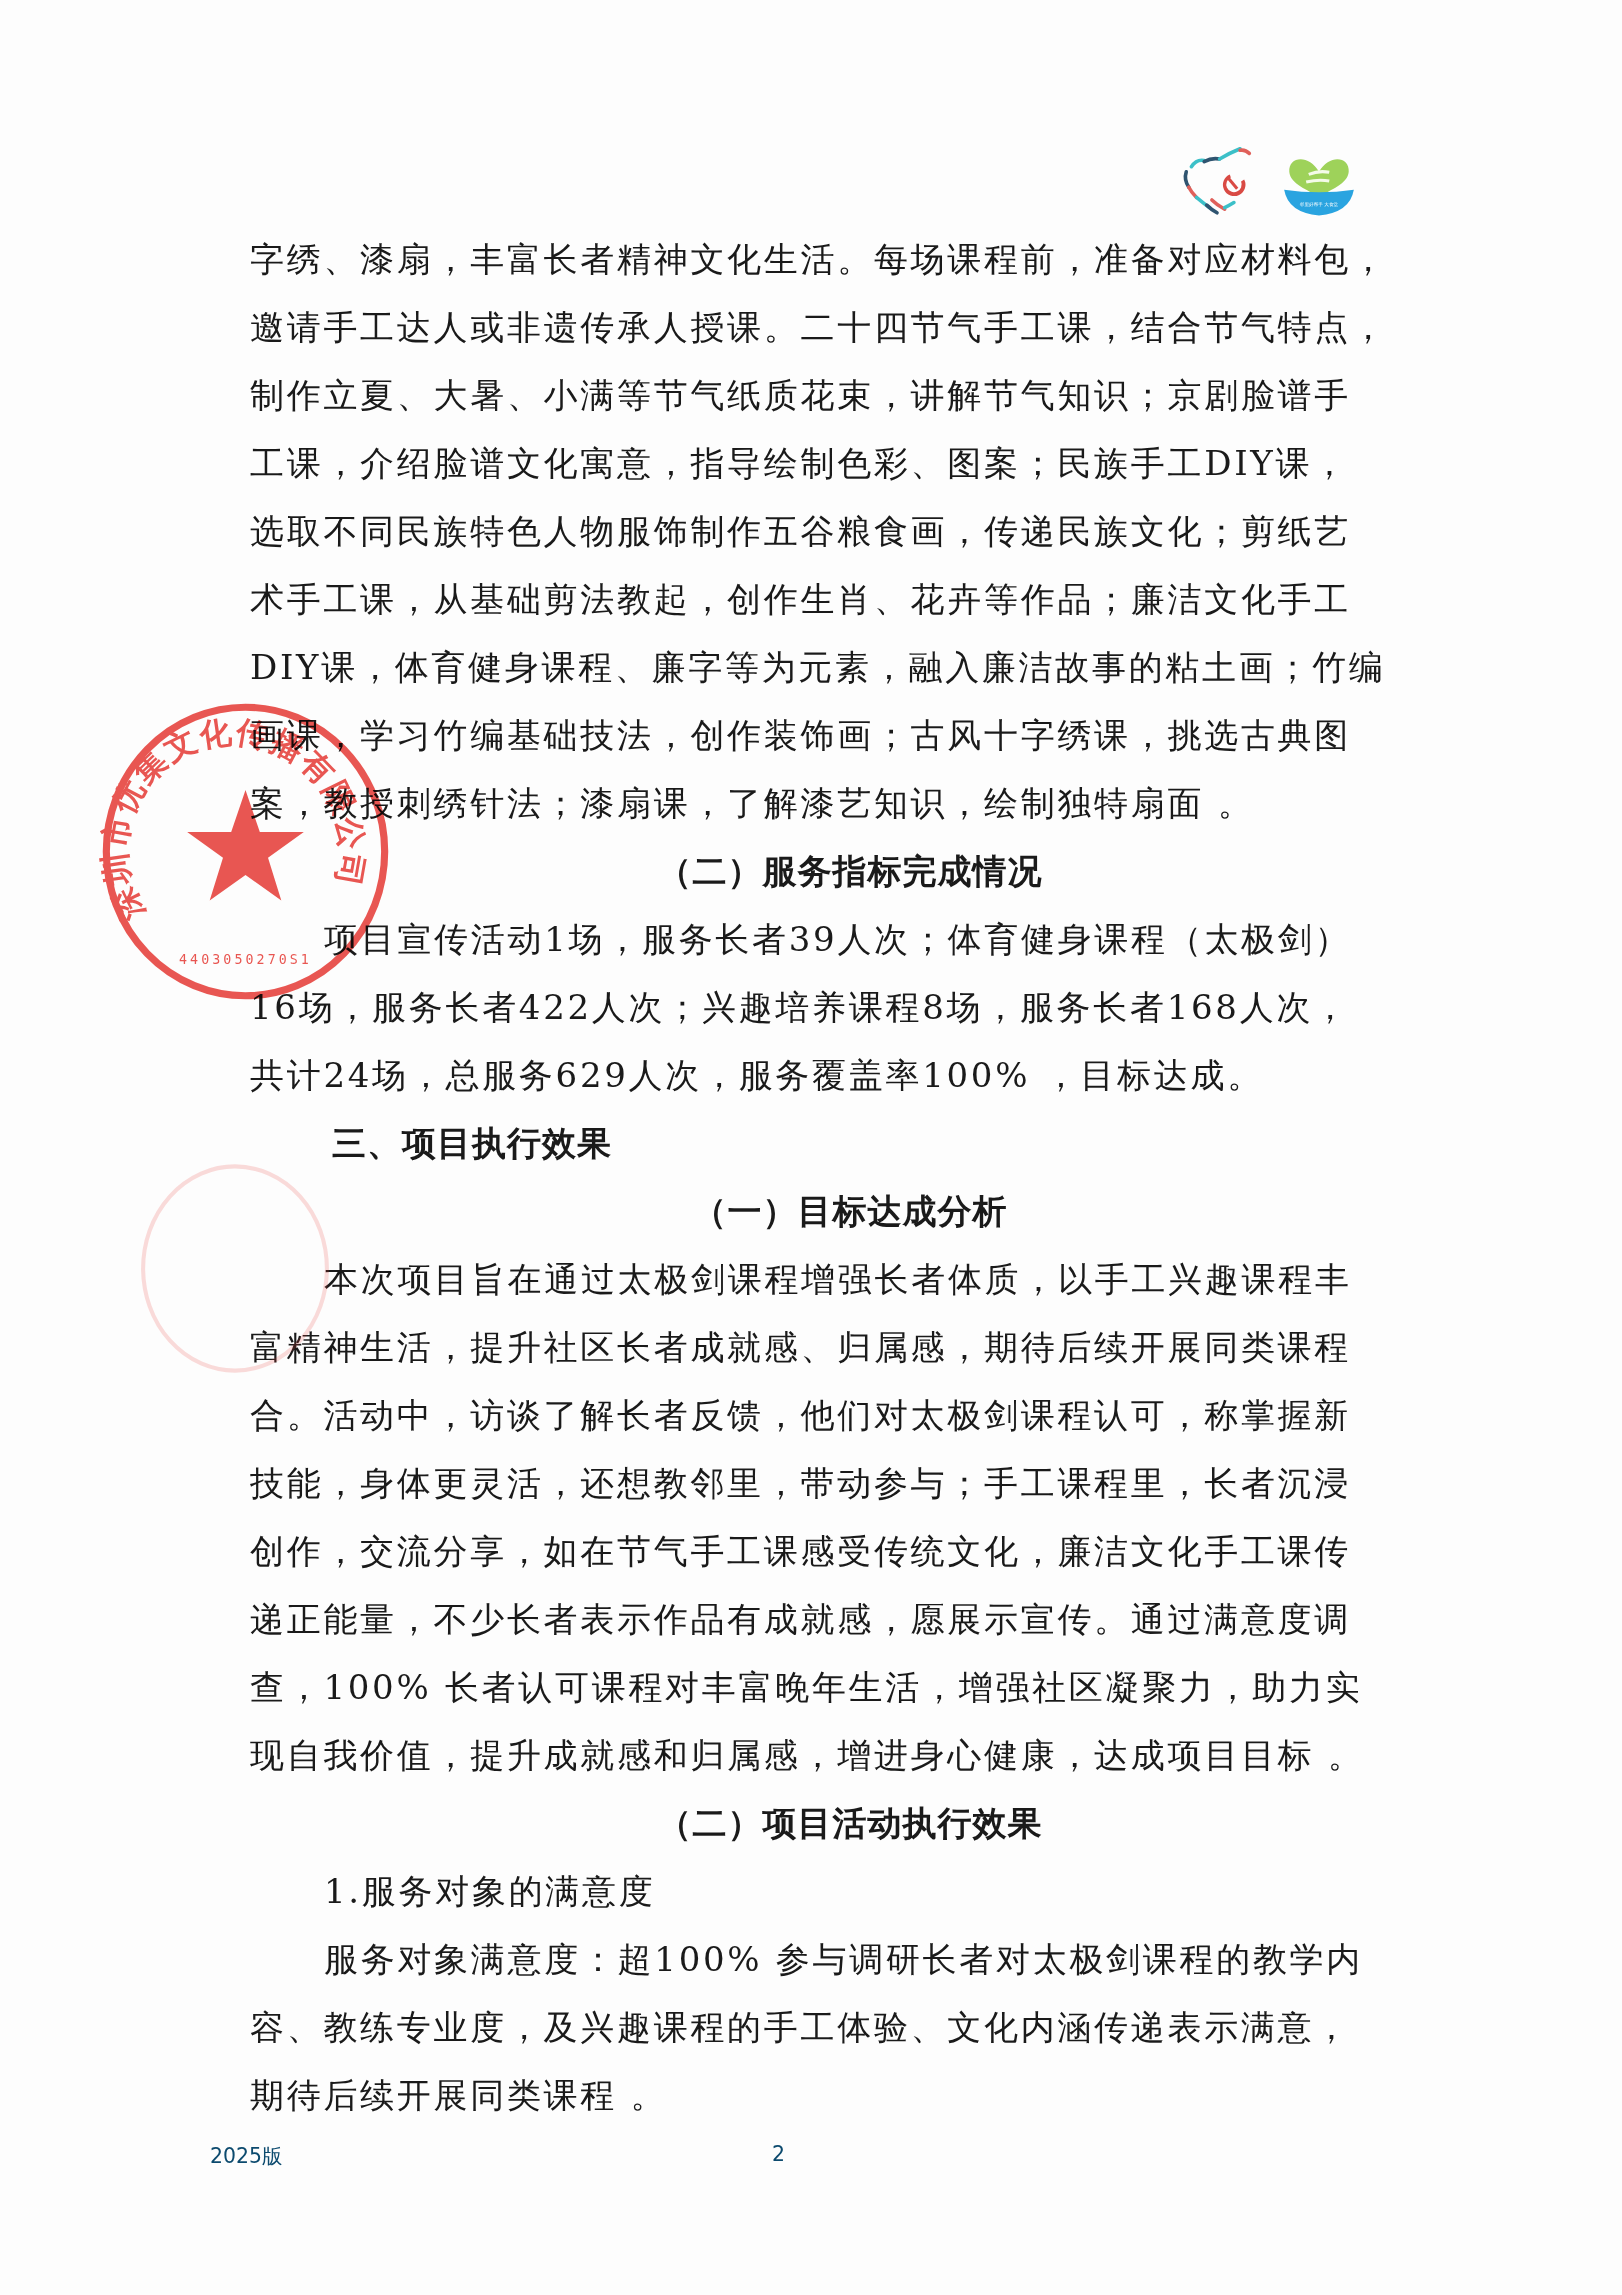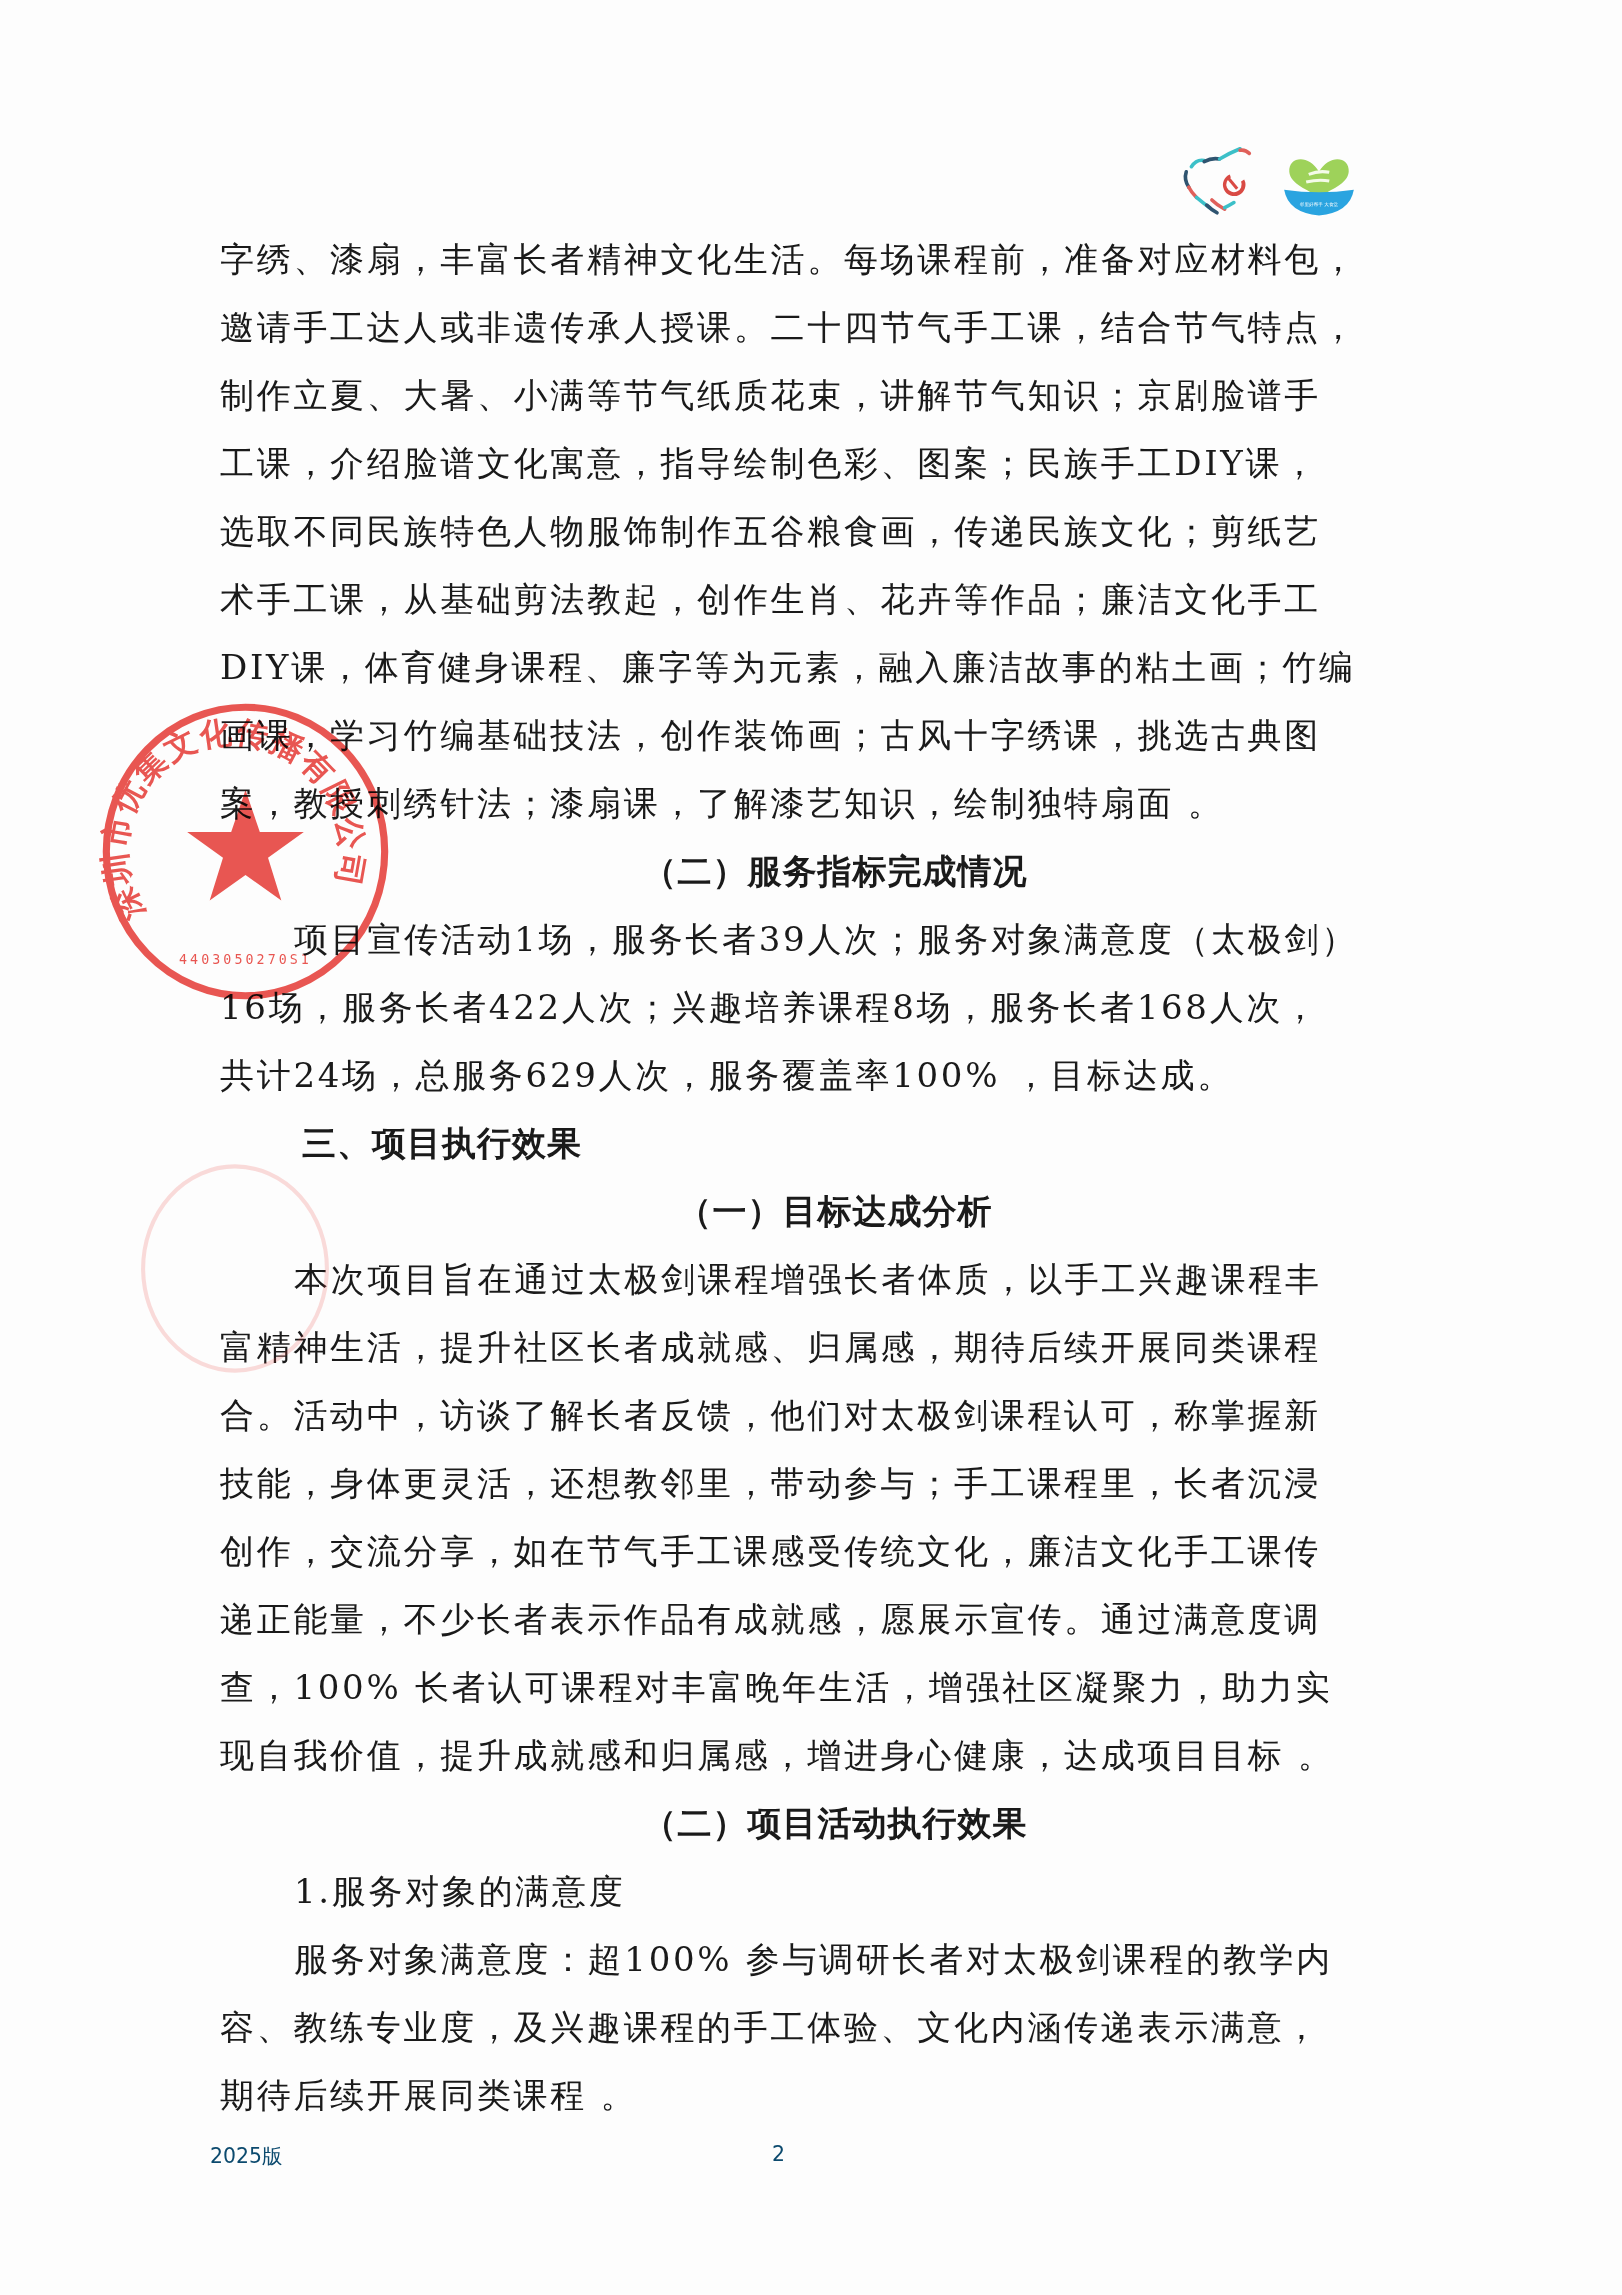--- a/index.html
+++ b/index.html
@@ -22,20 +22,21 @@
       left: 220px; top: 225px;
       width: 1153px;
     }
     .line {
       font-size: 34px;
       height: 68px;
       line-height: 68px;
       white-space: nowrap;
       letter-spacing: 2.7px;
       overflow: visible;
+      margin-left: 30px;
     }
     .indent { padding-left: 74px; }
     .h1 {
       font-family: "DejaVu Sans", "Liberation Sans", sans-serif;
       font-weight: bold;
       padding-left: 82px;
       letter-spacing: 1px;
     }
     .h2 {
       font-family: "DejaVu Sans", "Liberation Sans", sans-serif;
@@ -111,21 +112,21 @@
     <div class="line">工课，介绍脸谱文化寓意，指导绘制色彩、图案；民族手工DIY课，</div>
     <div class="line">选取不同民族特色人物服饰制作五谷粮食画，传递民族文化；剪纸艺</div>
     <div class="line">术手工课，从基础剪法教起，创作生肖、花卉等作品；廉洁文化手工</div>
     <div class="line">DIY课，体育健身课程、廉字等为元素，融入廉洁故事的粘土画；竹编</div>
     <div class="line">画课，学习竹编基础技法，创作装饰画；古风十字绣课，挑选古典图</div>
     <div class="line">案，教授刺绣针法；漆扇课，了解漆艺知识，绘制独特扇面 。</div>
   </div>
 
   <div class="line h2">（二）服务指标完成情况</div>
   <div>
-    <div class="line indent">项目宣传活动1场，服务长者39人次；服务对象满意度（太极剑）</div>
+    <div class="line indent">项目宣传活动1场，服务长者39人次；体育健身课程（太极剑）</div>
     <div class="line">16场，服务长者422人次；兴趣培养课程8场，服务长者168人次，</div>
     <div class="line">共计24场，总服务629人次，服务覆盖率100% ，目标达成。</div>
   </div>
 
   <div class="line h1">三、项目执行效果</div>
   <div class="line h2">（一）目标达成分析</div>
   <div>
     <div class="line indent">本次项目旨在通过太极剑课程增强长者体质，以手工兴趣课程丰</div>
     <div class="line">富精神生活，提升社区长者成就感、归属感，期待后续开展同类课程</div>
     <div class="line">合。活动中，访谈了解长者反馈，他们对太极剑课程认可，称掌握新</div>

